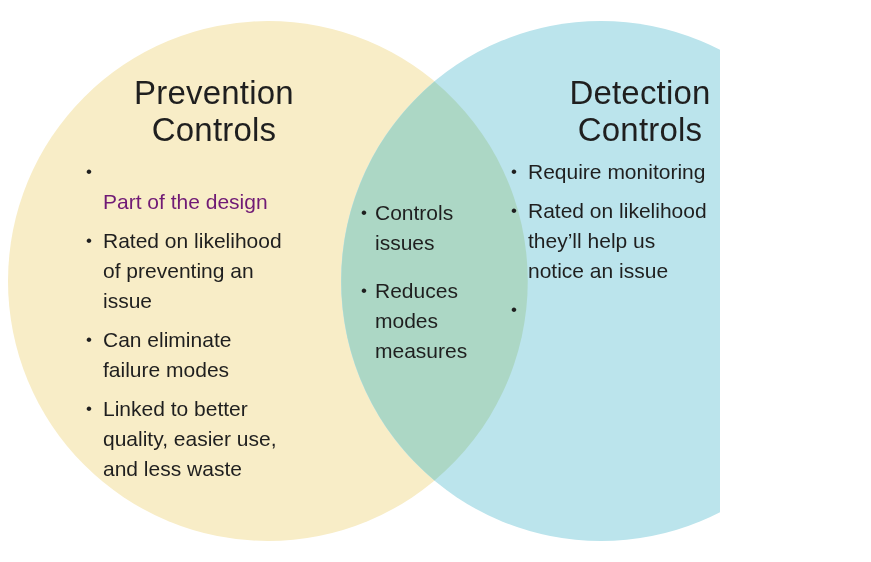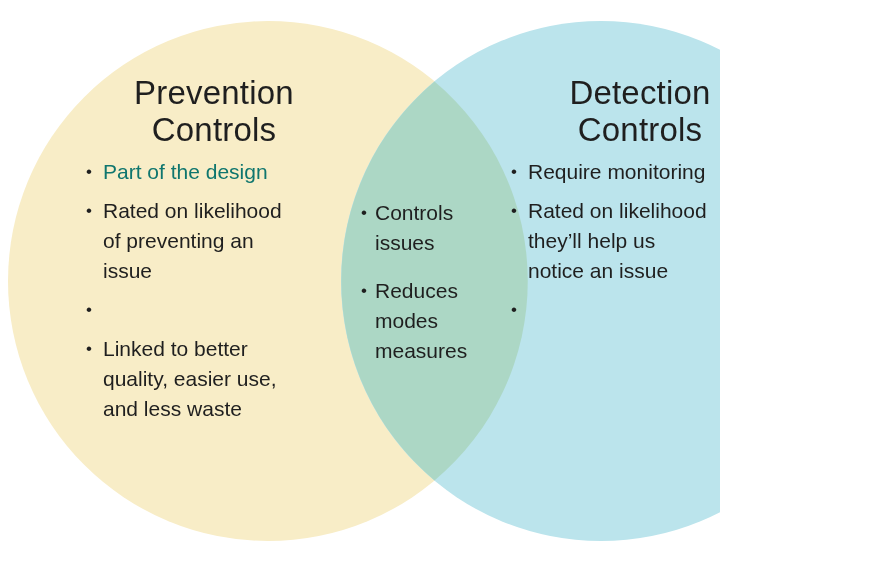--- a/index.html
+++ b/index.html
@@ -78,30 +78,32 @@
     <circle cx="601" cy="281" r="260" fill="#BBE4EC"></circle>
     <path d="M 434.5 81.5 A 260 260 0 0 1 434.5 480.5 A 260 260 0 0 1 434.5 81.5 Z" fill="#ACD7C5"></path>
   </svg>
 
   <div class="col col-left">
     <h2 class="circle-title" style="color: rgb(31, 31, 31);">Prevention
 Controls</h2>
     <ul class="bullets">
       <li>
         <span class="marker" style="color: rgb(31, 31, 31);">•</span>
-        <span class="btext" style="color: #0f766e;">Part of the design</span>
+        <span class="btext" style="color: #701a75; margin-top: 30px;">Part of the design</span>
       </li>
       <li>
         <span class="marker" style="color: rgb(31, 31, 31);">•</span>
         <span class="btext" style="color: rgb(31, 31, 31);">Rated on likelihood
 of preventing an
 issue</span>
       </li>
       <li>
         <span class="marker" style="color: rgb(31, 31, 31);">•</span>
+        <span class="btext" style="color: rgb(31, 31, 31);">Can eliminate
+failure modes</span>
       </li>
       <li>
         <span class="marker" style="color: rgb(31, 31, 31);">•</span>
         <span class="btext" style="color: rgb(31, 31, 31);">Linked to better
 quality, easier use,
 and less waste</span>
       </li>
     </ul>
   </div>
 

